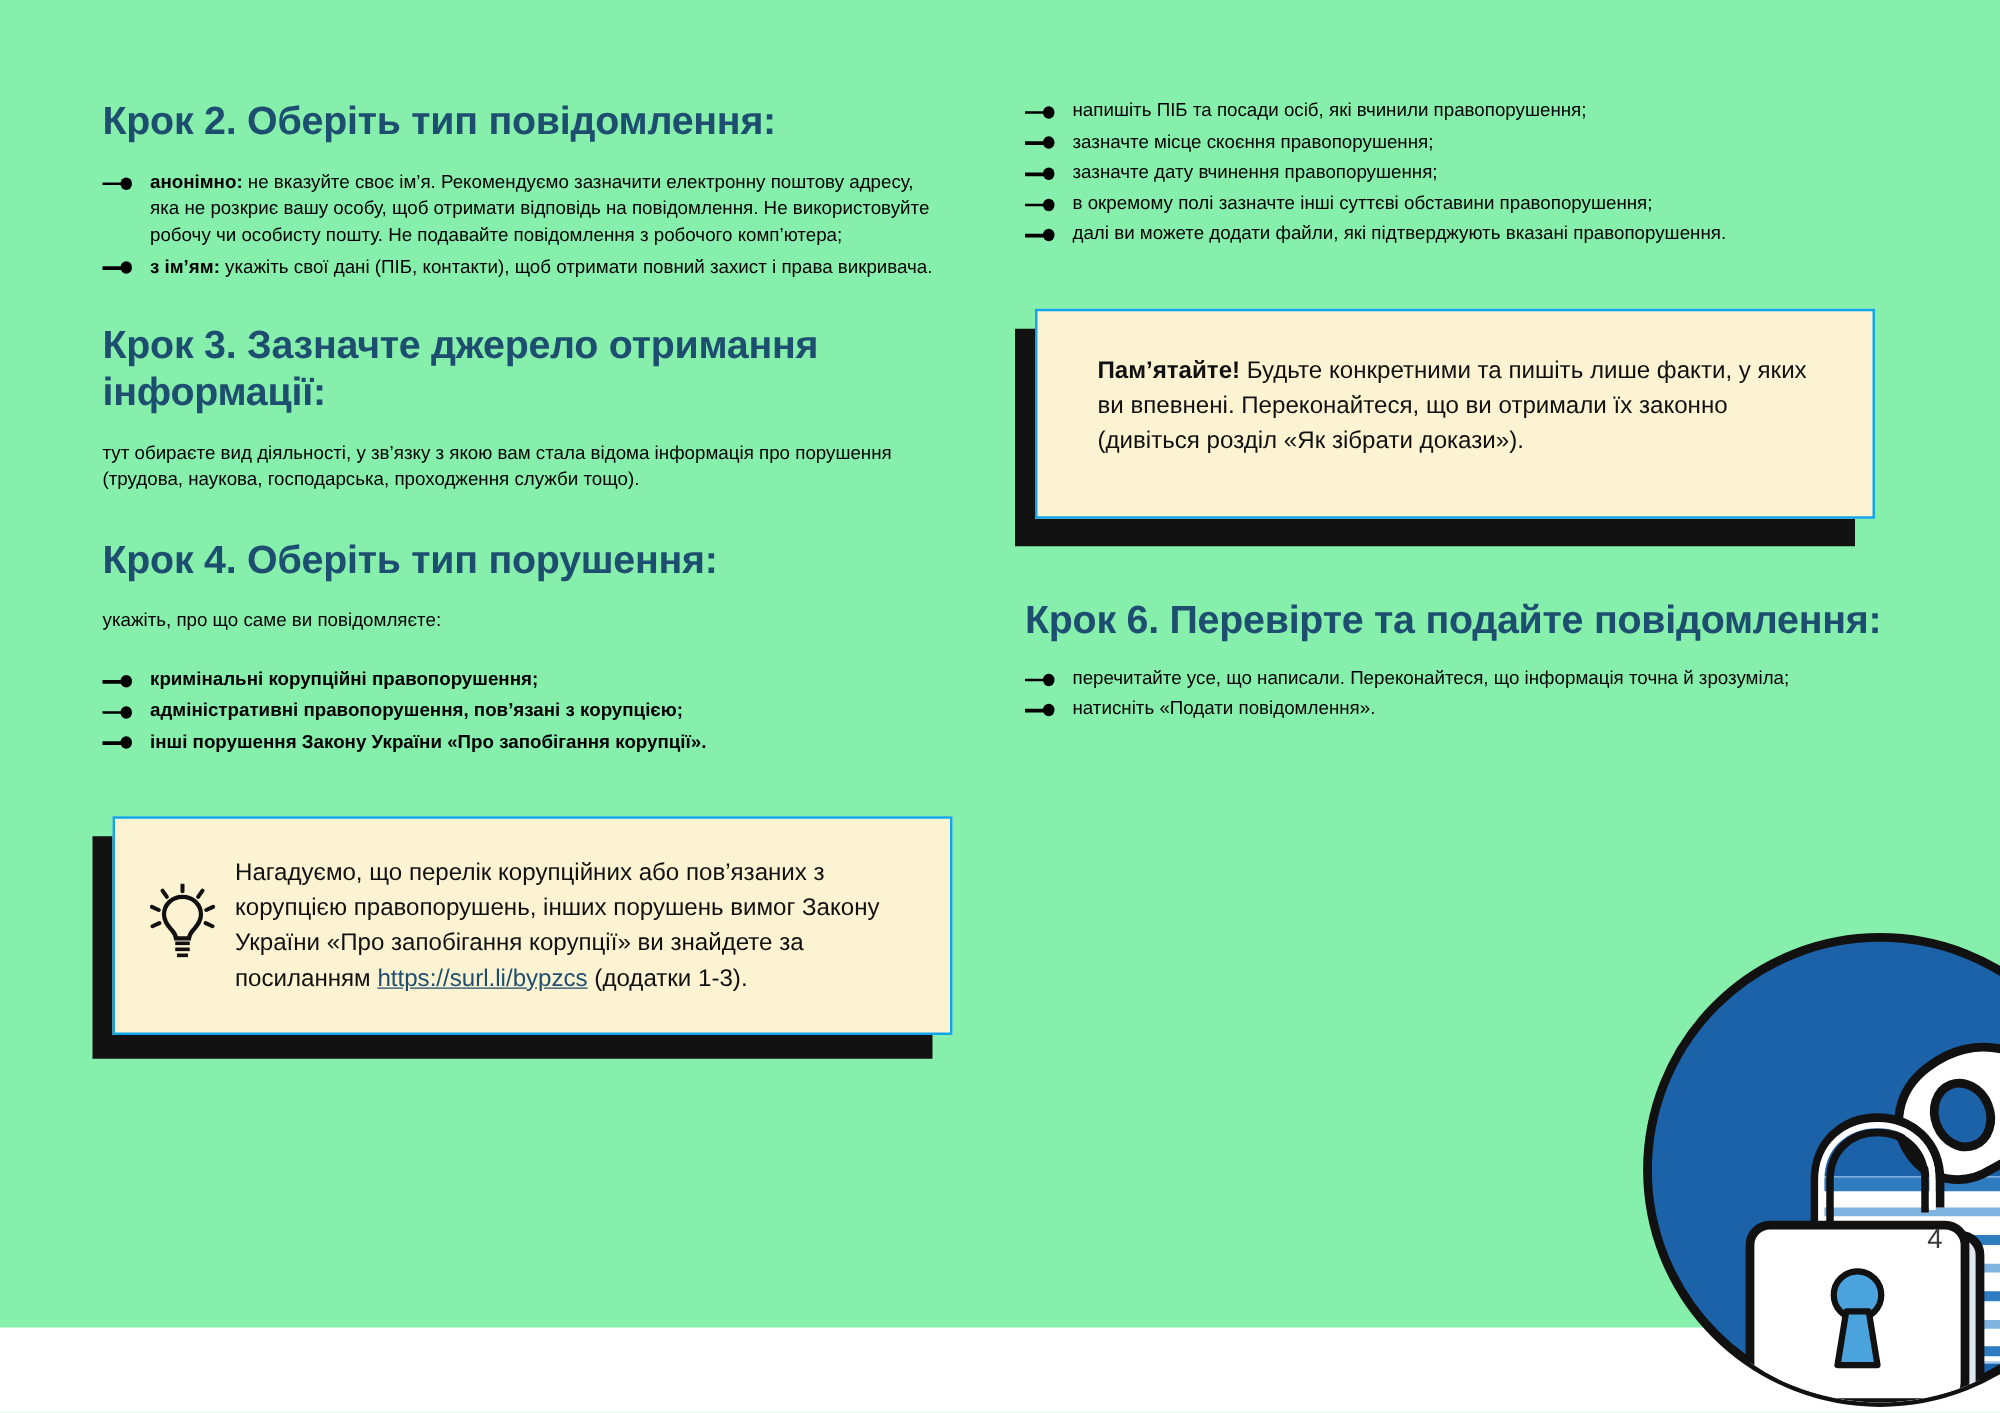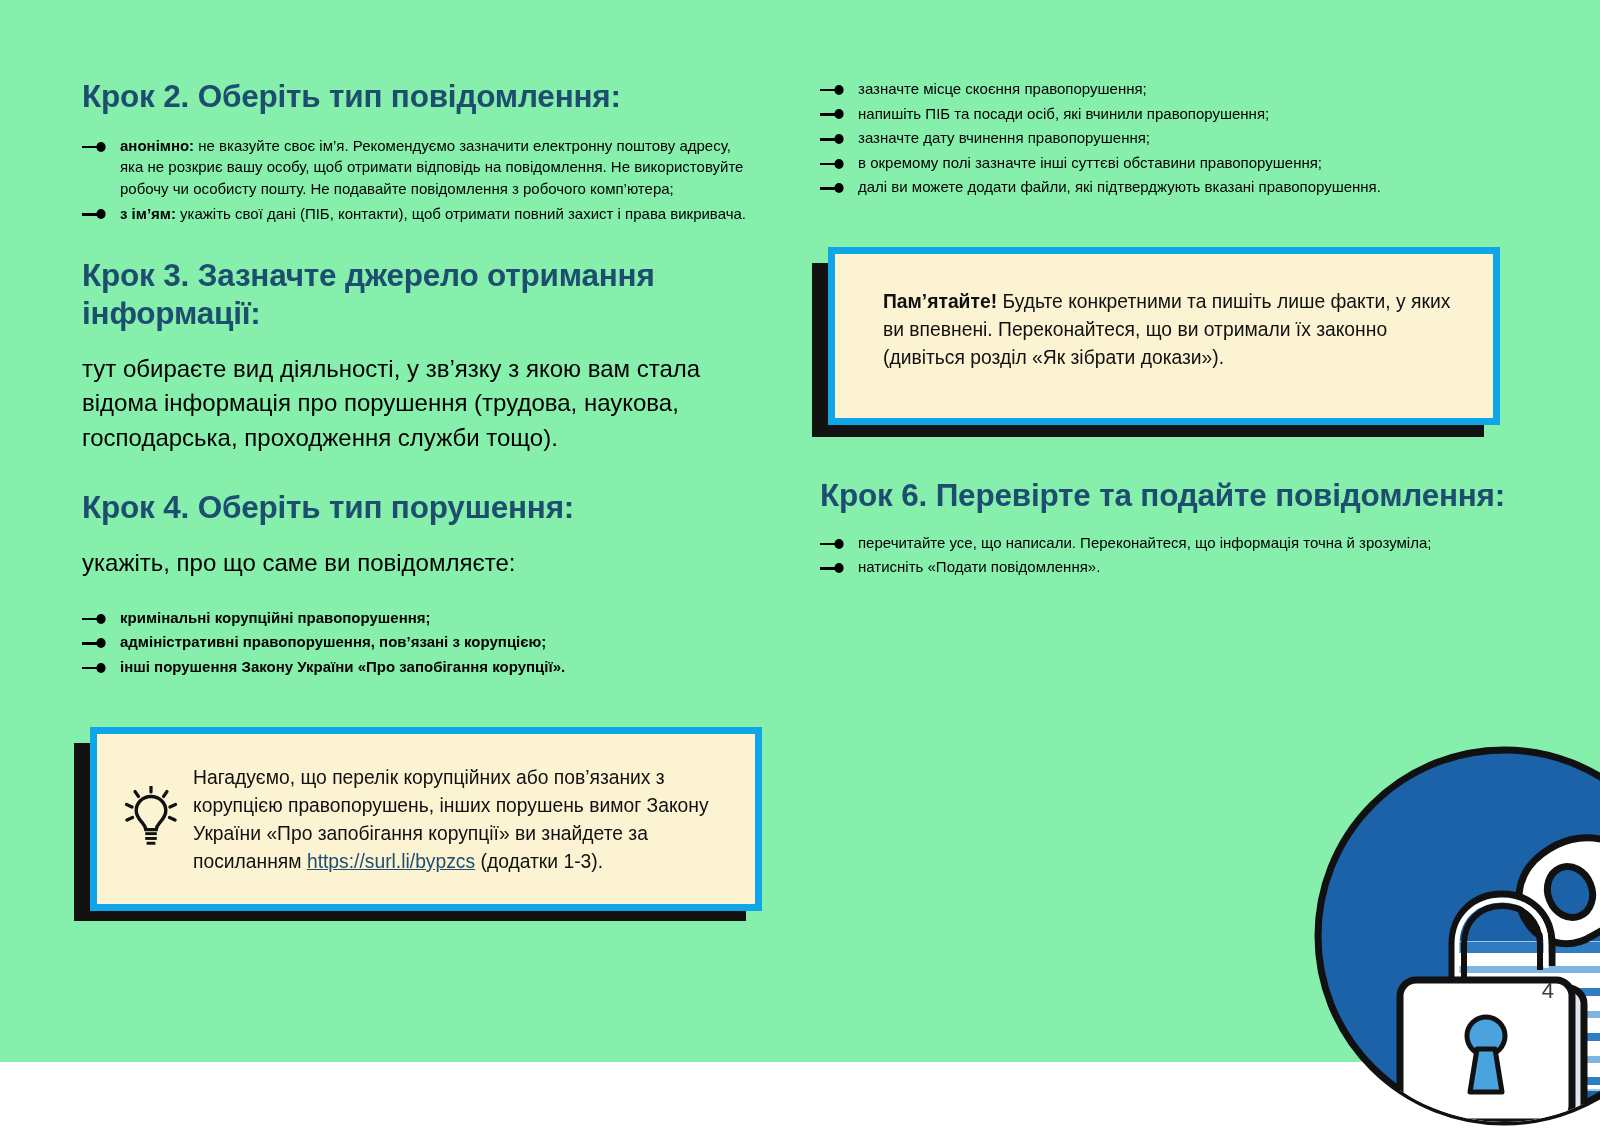--- a/index.html
+++ b/index.html
@@ -45,21 +45,21 @@
     color: #1d4e6f;
     font-size: 31.5px;
     font-weight: bold;
     line-height: 1.20;
     margin: 0 0 19px 0;
     letter-spacing: -0.2px;
   }
   h2.step.tight { margin-bottom: 17px; }
 
   .para {
-    font-size: 24px;
+    font-size: 15px;
     line-height: 1.44;
     margin: 0 0 0 0;
     color: #000;
   }
 
   ul.arrows {
     list-style: none;
     margin: 0;
     padding: 0;
   }
@@ -101,21 +101,21 @@
   .spacer-34 { height: 34px; }
   .spacer-40 { height: 40px; }
 
   
   .callout-wrap {
     position: relative;
   }
   .callout {
     position: relative;
     background: #fcf3d3;
-    border: 7px solid #0ea5e9;
+    border: 2px solid #0ea5e9;
     box-sizing: border-box;
     z-index: 2;
   }
   .callout-shadow {
     position: absolute;
     background: #121212;
     z-index: 1;
   }
 
   .callout-1 { width: 672px; min-height: 160px; padding: 30px 26px 28px 96px; }
@@ -239,25 +239,25 @@
     </div>
 
     <div class="col col-gap"></div>
 
     <div class="col col-right">
 
 
       <ul class="arrows">
         <li>
           <span class="mk"></span>
+          <span>напишіть ПІБ та посади осіб, які вчинили правопорушення;</span>
+        </li>
+        <li>
+          <span class="mk"></span>
           <span>зазначте місце скоєння правопорушення;</span>
-        </li>
-        <li>
-          <span class="mk"></span>
-          <span>напишіть ПІБ та посади осіб, які вчинили правопорушення;</span>
         </li>
         <li>
           <span class="mk"></span>
           <span>зазначте дату вчинення правопорушення;</span>
         </li>
         <li>
           <span class="mk"></span>
           <span>в окремому полі зазначте інші суттєві обставини правопорушення;</span>
         </li>
         <li>

